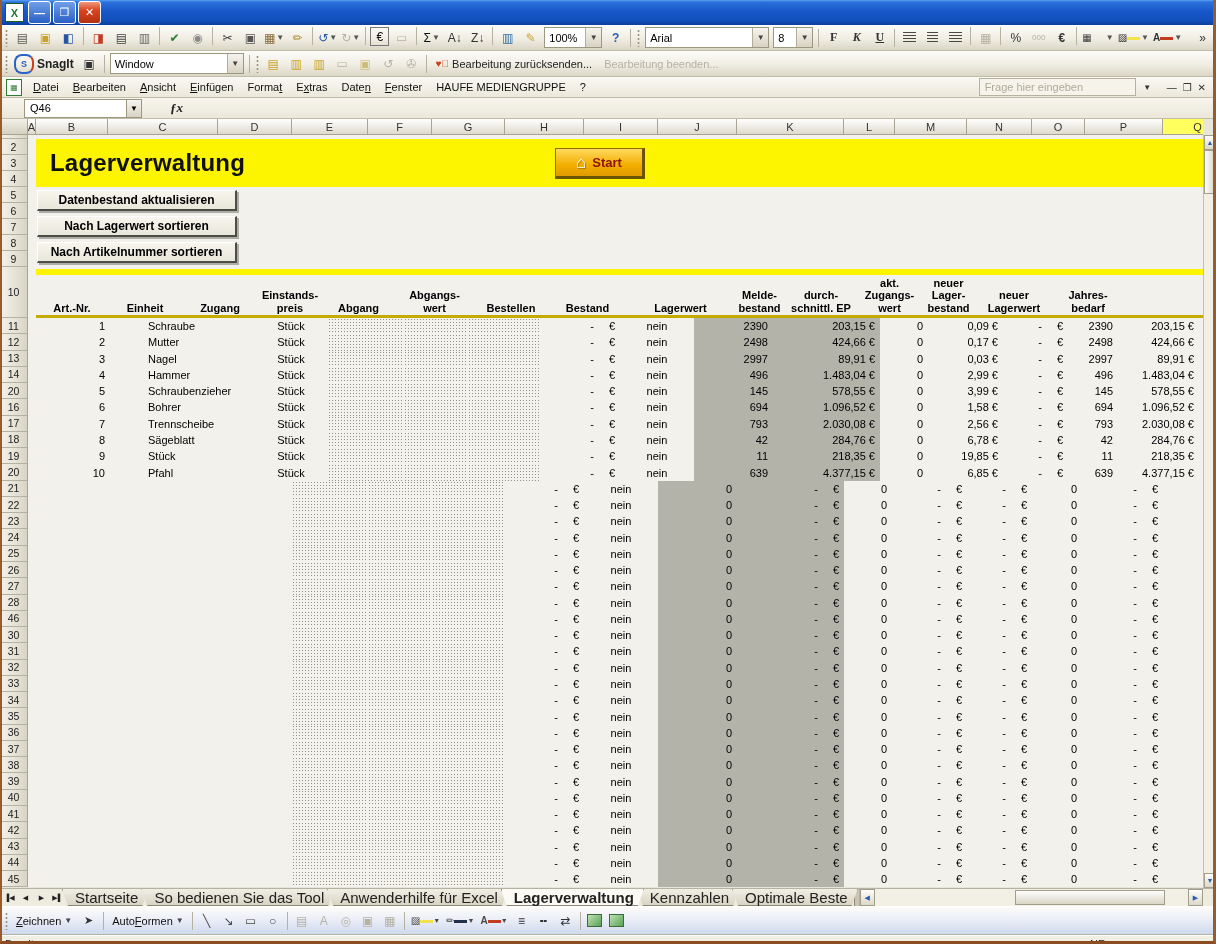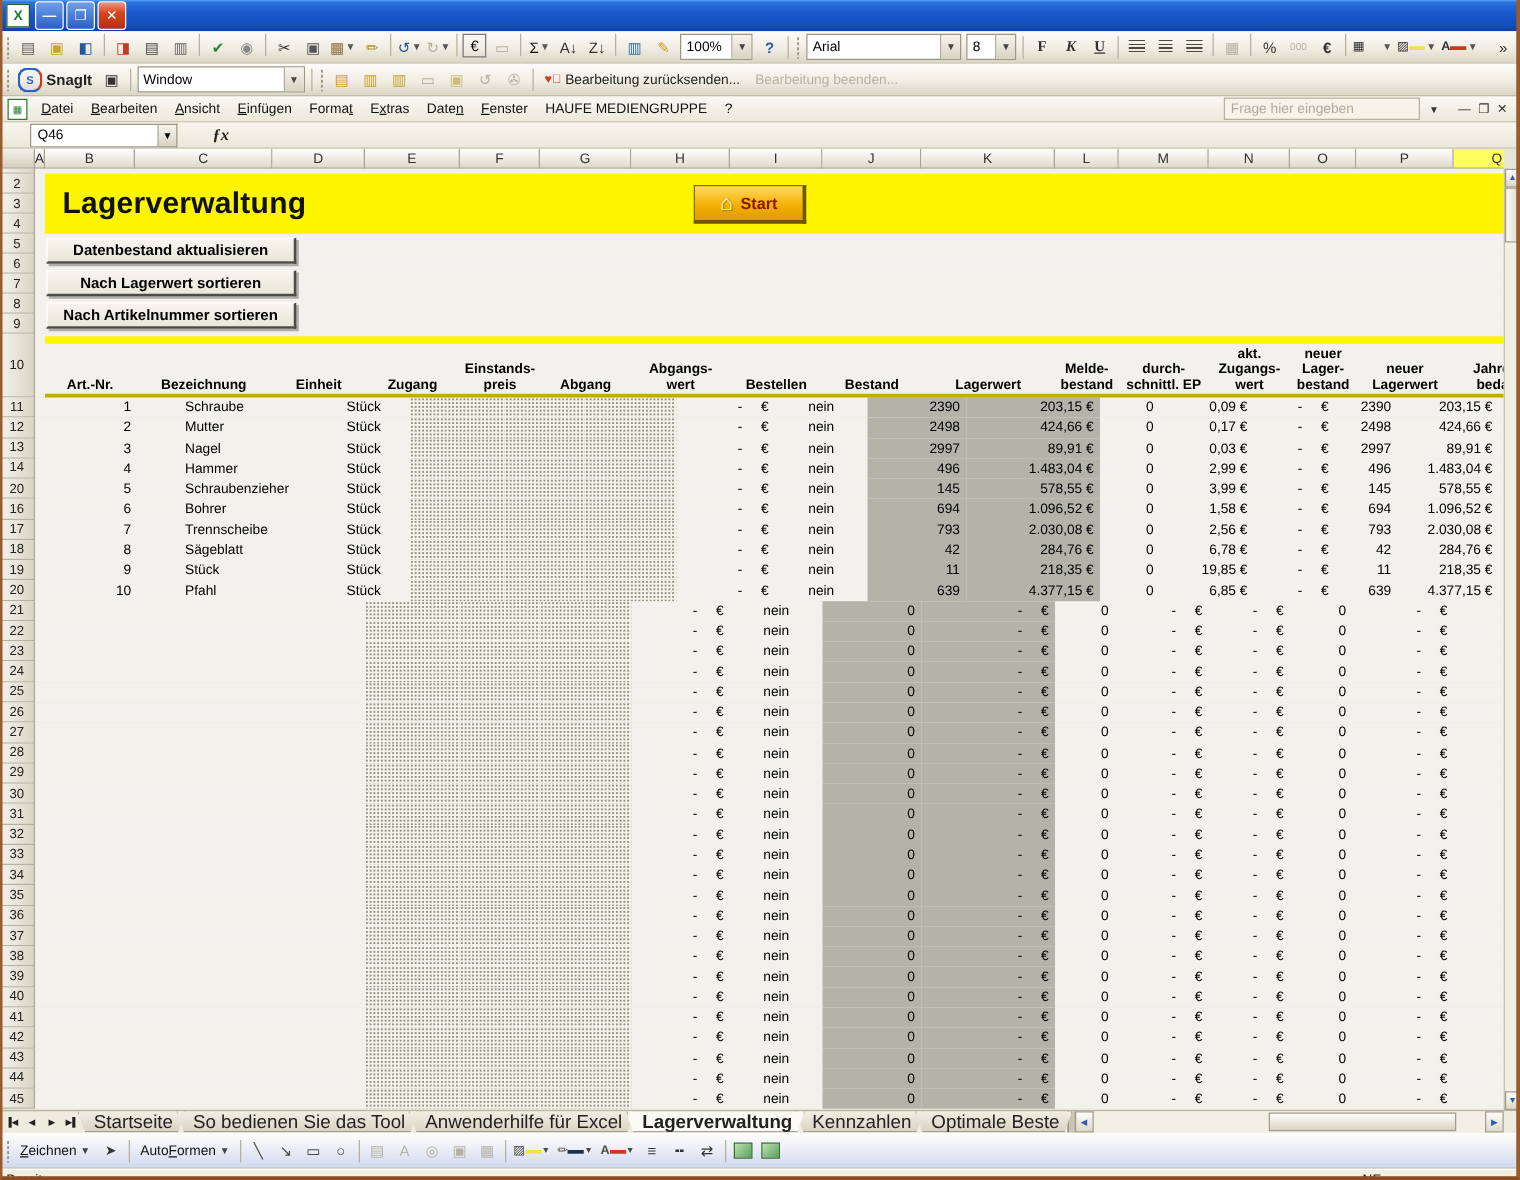--- a/index.html
+++ b/index.html
@@ -473,21 +473,20 @@
           <div class="cell" style="width: 72px;"></div>
           <div class="cell" style="width: 65px;"></div>
           <div class="cell" style="width: 53px;"></div>
           <div class="cell" style="width: 78px;"></div>
           <div class="cell" style="width: 70px;"></div>
         </div>
         <div class="row" style="height: 51px;">
           <div class="rowhdr">10</div>
           <div class="cell" style="width: 8px;"></div>
           <div class="cell hcell" style="width: 72px;">Art.-Nr.</div>
-          <div class="cell hcell" style="width: 110px;">Bezeichnung</div>
           <div class="cell hcell" style="width: 74px;">Einheit</div>
           <div class="cell hcell" style="width: 76px;">Zugang</div>
           <div class="cell hcell" style="width: 64px;">Einstands-
 preis</div>
           <div class="cell hcell" style="width: 73px;">Abgang</div>
           <div class="cell hcell" style="width: 79px;">Abgangs-
 wert</div>
           <div class="cell hcell" style="width: 74px;">Bestellen</div>
           <div class="cell hcell" style="width: 79px;">Bestand</div>
           <div class="cell hcell" style="width: 107px;">Lagerwert</div>
@@ -1040,21 +1039,21 @@
             <span class="e">€</span>
           </div>
           <div class="cell al-r" style="width: 53px; padding-right: 8px;">0</div>
           <div class="cell acc" style="width: 78px;">
             <span class="d">-</span>
             <span class="e">€</span>
           </div>
           <div class="cell" style="width: 70px;"></div>
         </div>
         <div class="row" style="height: 16.28px;">
-          <div class="rowhdr">29</div>
+          <div class="rowhdr">46</div>
           <div class="cell" style="width: 8px;"></div>
           <div class="cell" style="width: 72px;"></div>
           <div class="cell" style="width: 110px;"></div>
           <div class="cell" style="width: 74px;"></div>
           <div class="cell dotted" style="width: 76px;"></div>
           <div class="cell dotted" style="width: 64px;"></div>
           <div class="cell dotted" style="width: 73px;"></div>
           <div class="cell acc" style="width: 79px;">
             <span class="d">-</span>
             <span class="e">€</span>

